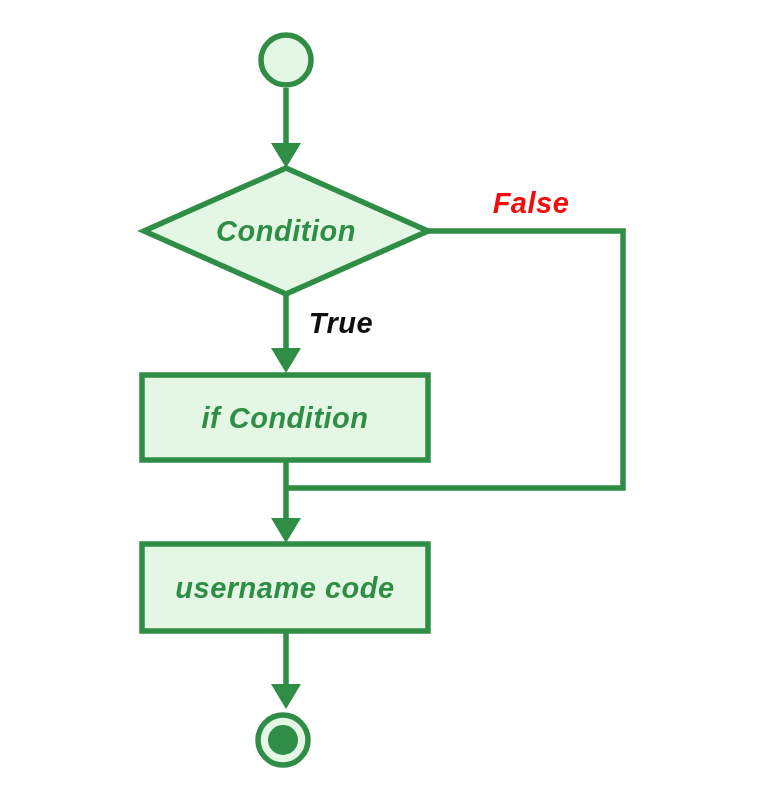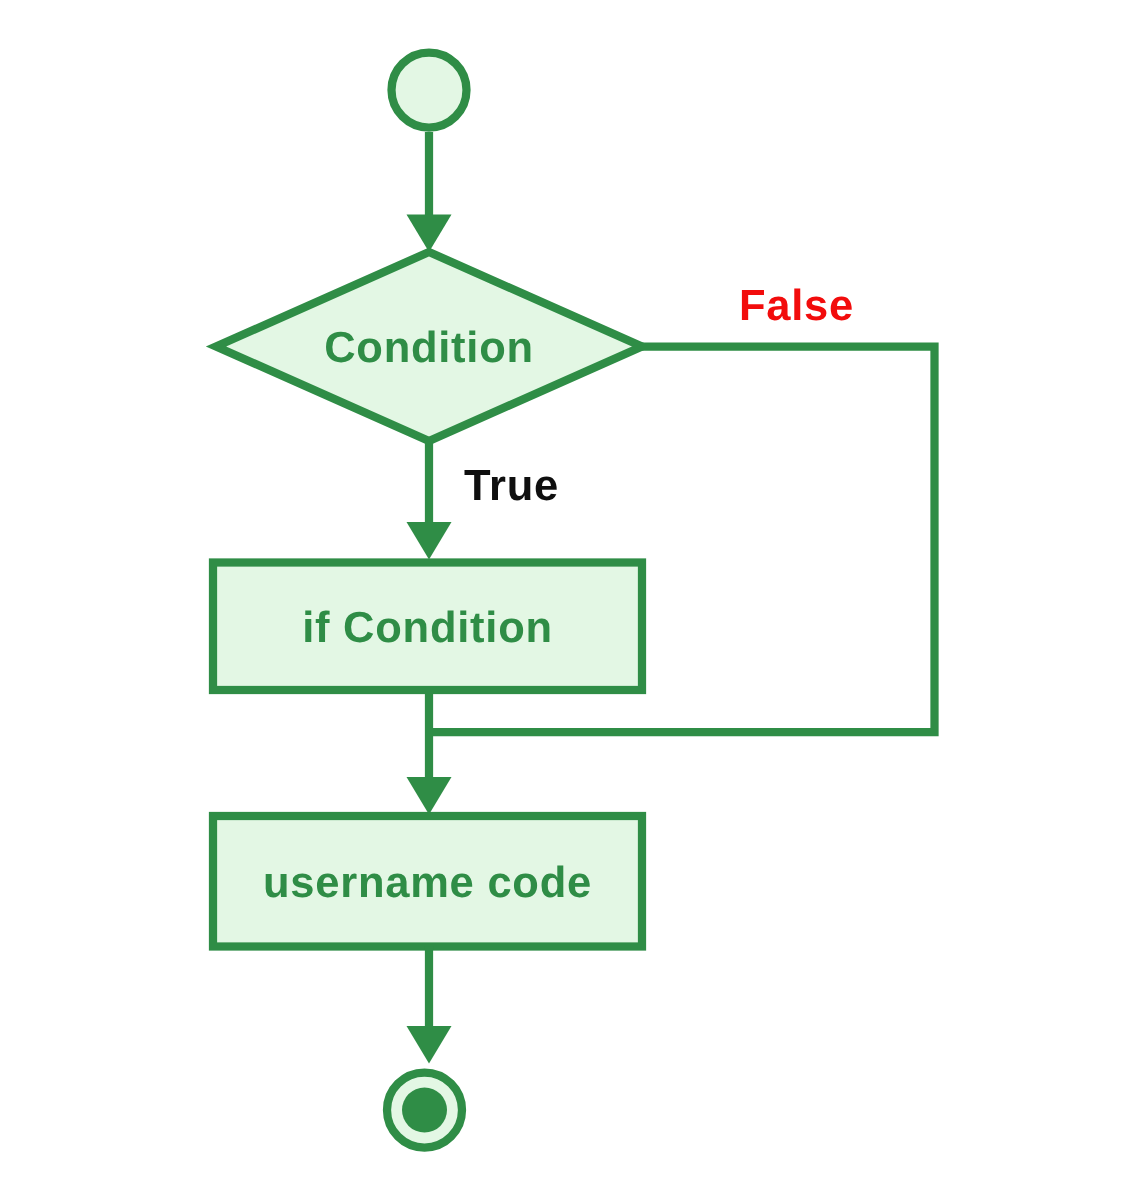--- a/index.html
+++ b/index.html
@@ -6,20 +6,21 @@
     margin: 0;
     padding: 0;
     background: #ffffff;
   }
   .canvas-wrap {
     position: relative;
     width: 716px;
     height: 800px;
     background: #ffffff;
     overflow: hidden;
+    font-style: italic;
   }
   svg {
     display: block;
     font-family: "Liberation Sans", sans-serif;
   }
   .shape {
     fill: #e3f7e4;
     stroke: #2f8d46;
     stroke-width: 5.5;
   }

